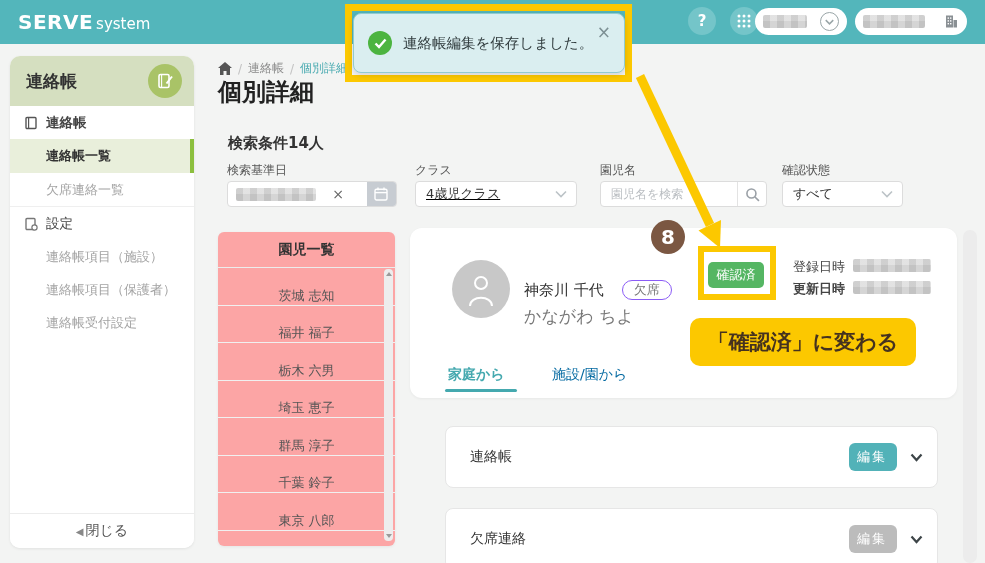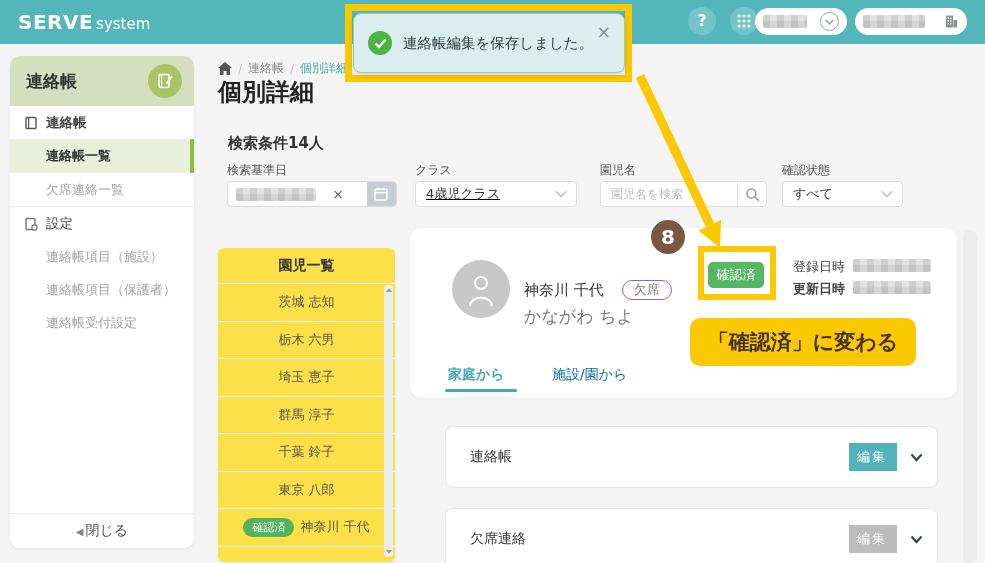--- a/index.html
+++ b/index.html
@@ -52,25 +52,25 @@
   .cal-btn{margin-left:auto;width:29px;height:100%;background:#c7ccd2;border-radius:0 3px 3px 0;display:flex;
            align-items:center;justify-content:center;cursor:pointer;}
   .clear-x{color:#666;font-size:14px;margin-left:auto;margin-right:7px;cursor:pointer;}
   .mag-zone{margin-left:auto;width:28px;height:100%;border-left:1px solid #e3e3e3;display:flex;align-items:center;
             justify-content:center;cursor:pointer;}
   .name-input{border:none;outline:none;font-size:12px;color:#333;width:118px;padding-left:10px;background:transparent;
               font-family:inherit;}
   .name-input::placeholder{color:#b9bdc1;}
 
   
-  #student-list{position:absolute;left:218px;top:248px;width:177px;height:314px;background:#fde047;border-radius:6px;
+  #student-list{position:absolute;left:218px;top:232px;width:177px;height:314px;background:#fca5a5;border-radius:6px;
                 box-shadow:0 1px 3px rgba(0,0,0,.06);overflow:hidden;}
   #student-list .lh{height:35px;display:flex;align-items:center;justify-content:center;font-size:14px;font-weight:bold;
                     color:#333;border-bottom:1px solid #ececec;}
-  .l-row{height:37.5px;box-sizing:border-box;border-bottom:1px solid #f0f0f0;display:flex;align-items:center;
+  .l-row{height:37.5px;box-sizing:border-box;border-bottom:1px solid #f0f0f0;display:flex;align-items:flex-end;
          justify-content:center;font-size:13px;color:#555;cursor:pointer;}
   .badge-green{background:#53b45e;color:#fff;font-size:11px;padding:2px 9px;border-radius:10px;margin-right:6px;}
   #list-scrollbar{position:absolute;right:2px;top:37px;width:9px;height:272px;background:#ededed;border-radius:4px;}
   #list-scrollbar .up{position:absolute;top:3px;left:1.5px;width:0;height:0;border-left:3px solid transparent;
       border-right:3px solid transparent;border-bottom:4px solid #9a9a9a;}
   #list-scrollbar .dn{position:absolute;bottom:3px;left:1.5px;width:0;height:0;border-left:3px solid transparent;
       border-right:3px solid transparent;border-top:4px solid #9a9a9a;}
 
   
   #detail-top{position:absolute;left:410px;top:228px;width:547px;height:170px;background:#fff;border-radius:12px;
@@ -85,21 +85,21 @@
                border-radius:5px;font-size:13px;display:flex;align-items:center;justify-content:center;cursor:pointer;font-family:inherit;}
   .ts-label{position:absolute;left:383px;font-size:13px;color:#444;}
   .ts-redact{position:absolute;left:443px;width:78px;height:13px;}
   .tab{position:absolute;top:138px;font-size:14px;color:#0369a1;cursor:pointer;}
   .tab.active{color:#45a9af;font-weight:bold;}
   #tab-underline{position:absolute;left:35px;top:161px;width:72px;height:3px;background:#45a9af;border-radius:2px;}
 
   .sec-card{position:absolute;left:445px;width:493px;height:62px;background:#fff;border:1px solid #e6e6e6;border-radius:8px;
             box-sizing:border-box;display:flex;align-items:center;padding:0 14px 0 24px;}
   .sec-card .st{font-size:14px;color:#333;}
-  .edit-btn{margin-left:auto;width:48px;height:28px;border:none;border-radius:0;color:#fff;font-size:13px;
+  .edit-btn{margin-left:auto;width:48px;height:28px;border:none;border-radius:6px;color:#fff;font-size:13px;
             letter-spacing:2px;padding-left:4px;display:flex;align-items:center;justify-content:center;cursor:pointer;font-family:inherit;}
   .edit-btn.on{background:#52b2b8;}
   .edit-btn.off{background:#bcbcbc;}
   .sec-chev{margin-left:13px;display:flex;cursor:pointer;}
 
   #page-scroll-strip{position:absolute;left:963px;top:230px;width:14px;height:333px;background:#ececec;border-radius:7px;}
 
   
   #toast{position:absolute;left:353px;top:13px;width:272px;height:60px;background:#daeef0;border:1px solid #90cbd0;
          border-radius:8px;box-shadow:0 2px 6px rgba(0,0,0,.15);display:flex;align-items:center;padding:0 14px;box-sizing:border-box;}
@@ -275,20 +275,23 @@
         </svg>
     </span>
   </div>
 
   <div id="student-list">
     <div class="lh">園児一覧</div>
     <div class="l-row">
         <span>茨城 志知</span>
       </div>
     <div class="l-row">
+        <span>福井 福子</span>
+      </div>
+    <div class="l-row">
         <span>栃木 六男</span>
       </div>
     <div class="l-row">
         <span>埼玉 恵子</span>
       </div>
     <div class="l-row">
         <span>群馬 淳子</span>
       </div>
     <div class="l-row">
         <span>千葉 鈴子</span>

